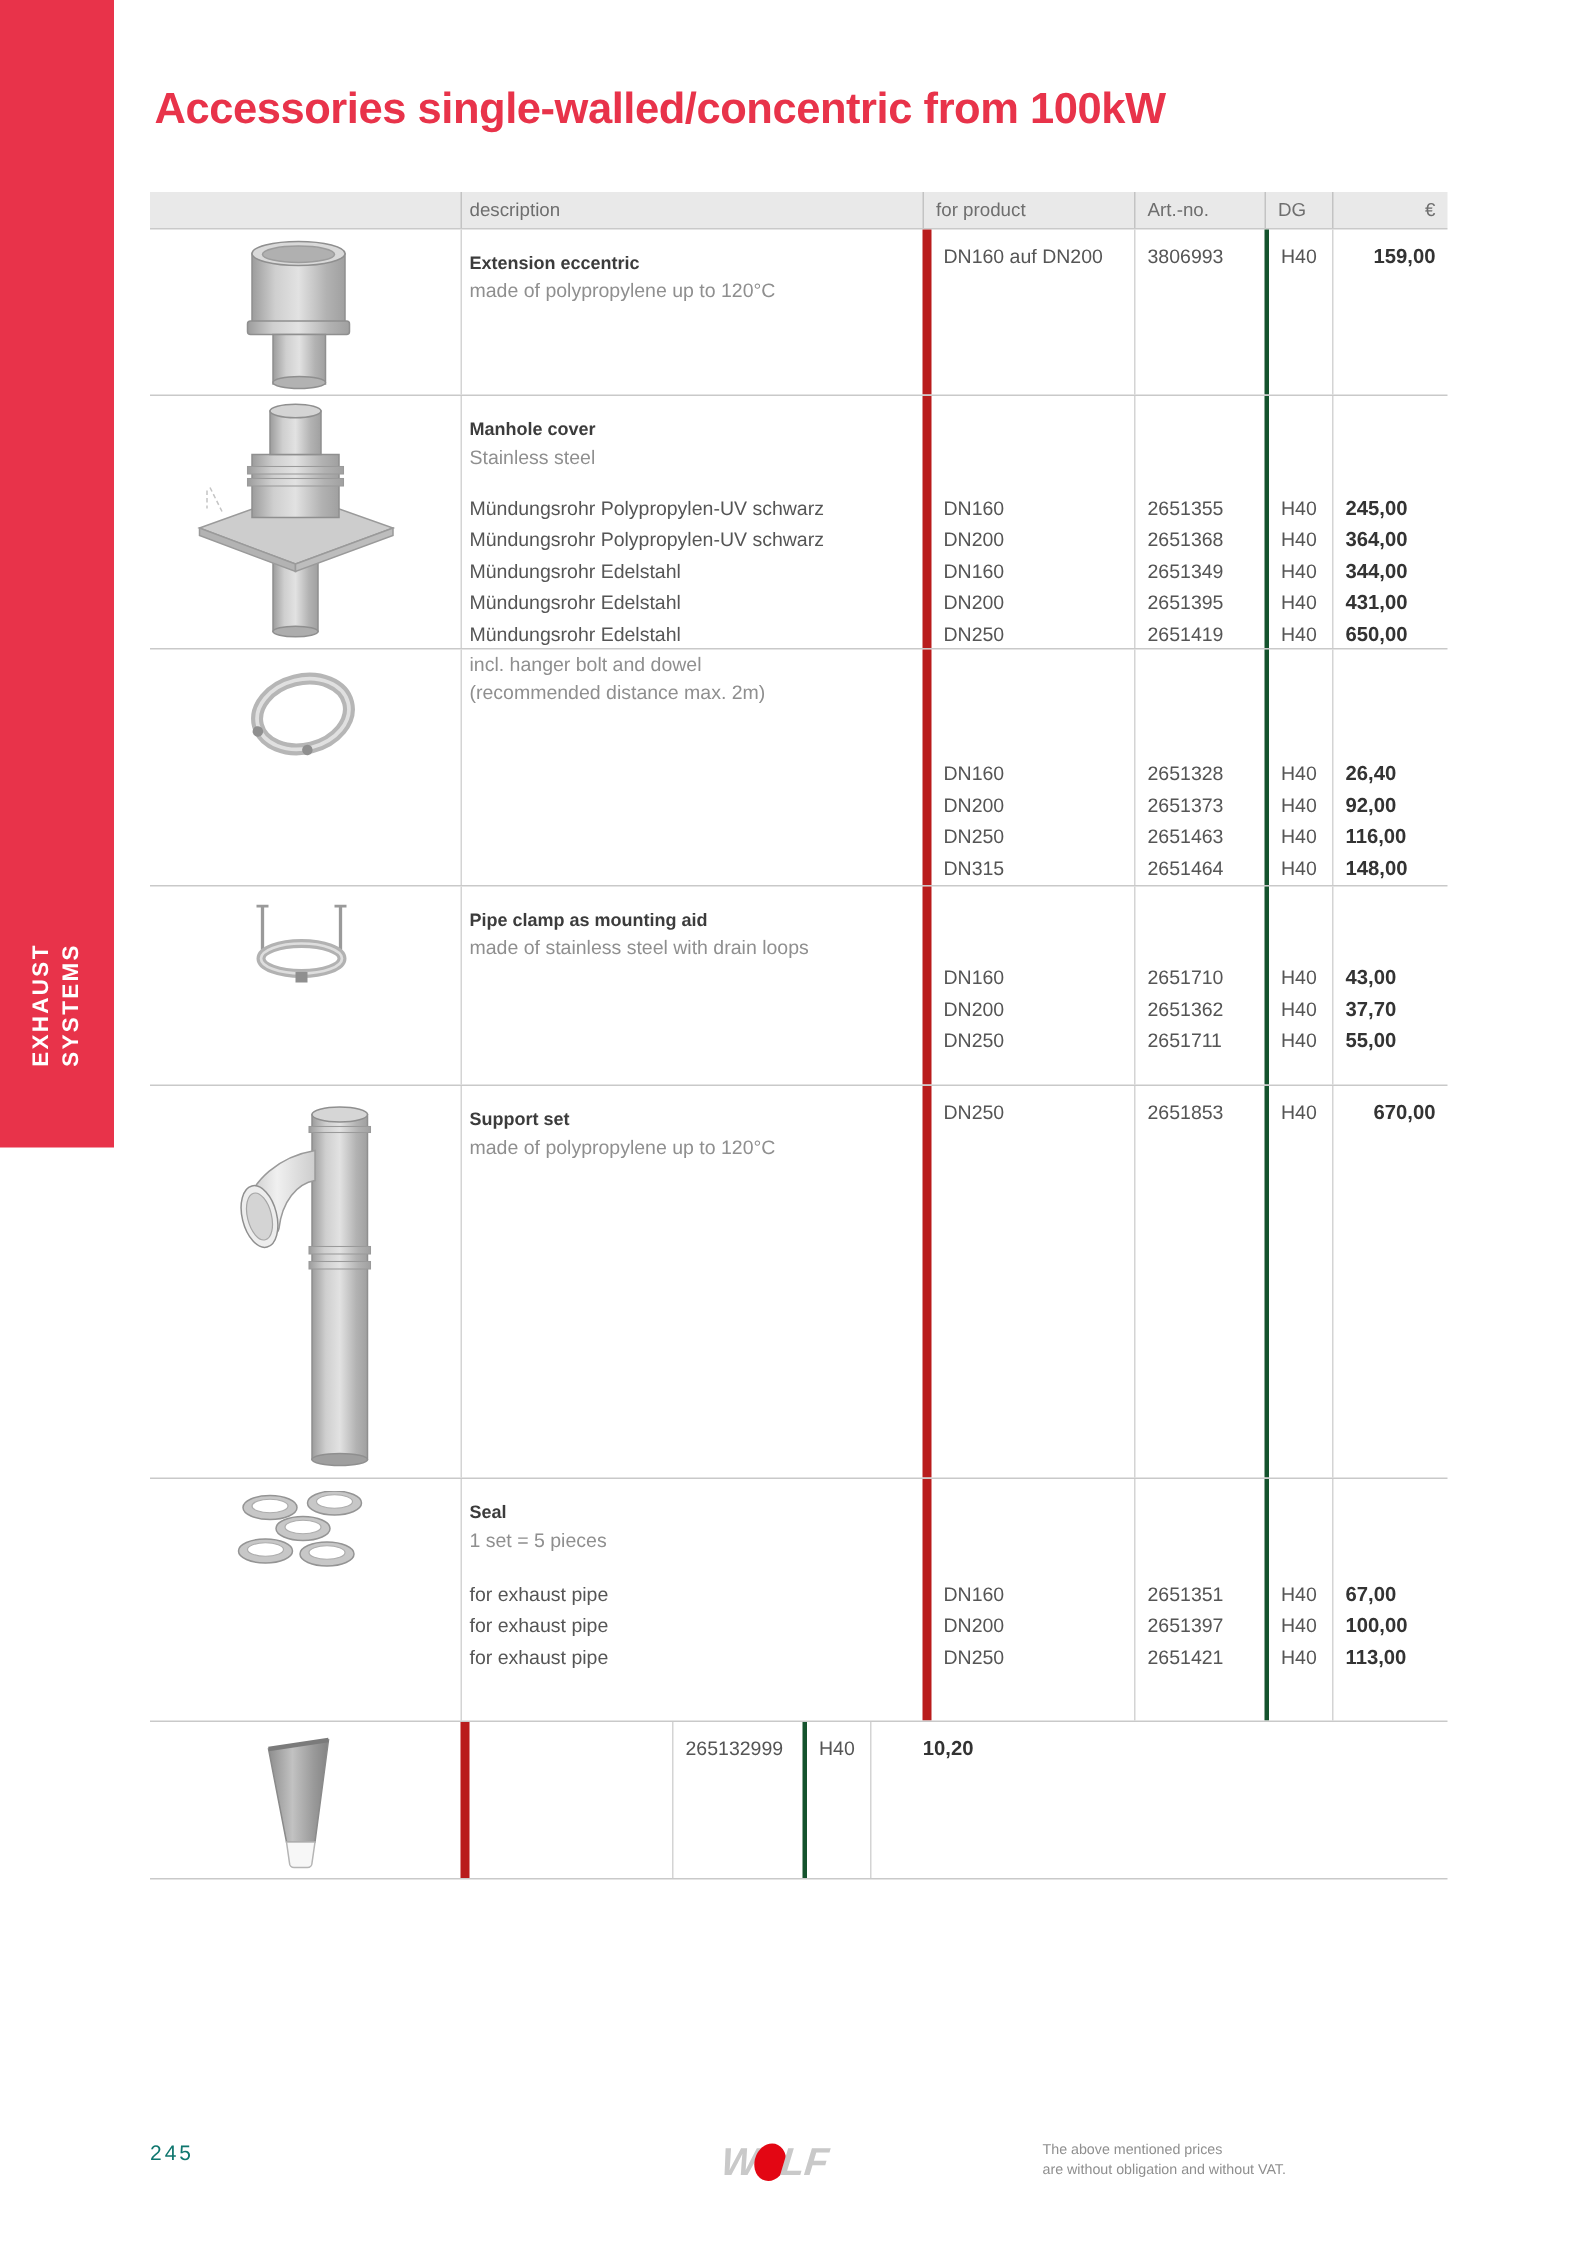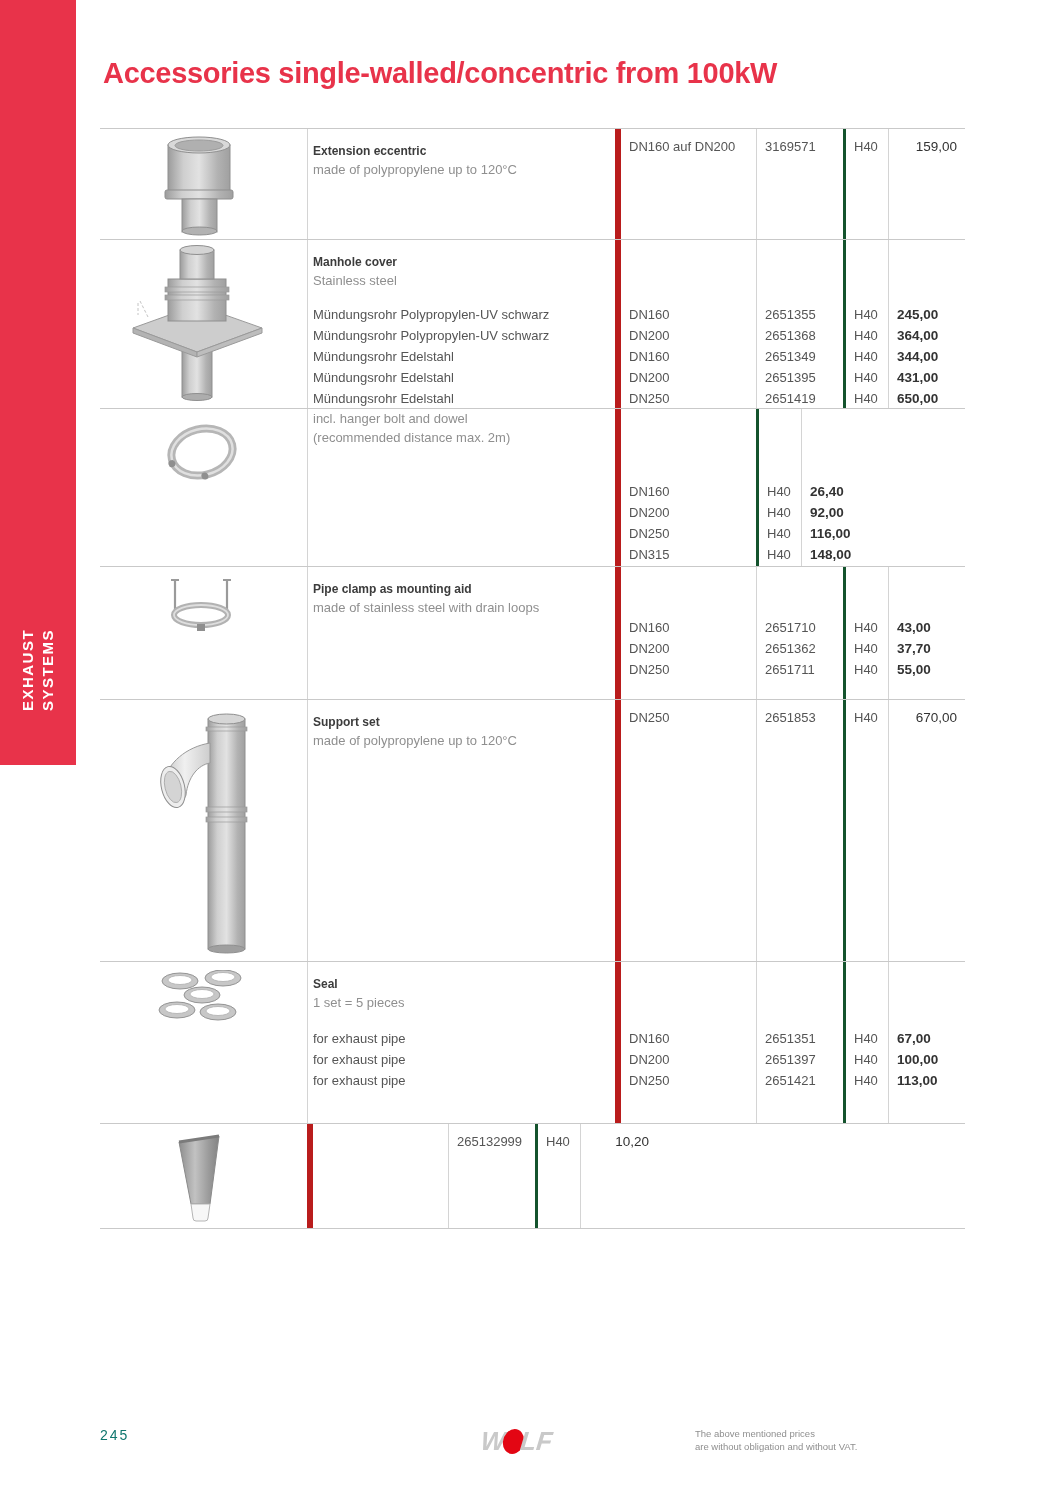--- a/index.html
+++ b/index.html
@@ -22,21 +22,21 @@
 .col{position:relative}
 .c-img{width:207px}
 .c-desc{width:308px;border-left:1px solid #d4d4d4}
 .c-for{width:141px;border-left:6px solid #b91c1c}
 .c-art{width:87px;border-left:1px solid #d4d4d4}
 .c-dg{width:45px;border-left:3px solid #14532d}
 .c-price{width:77px;border-left:1px solid #d4d4d4}
 .ptitle{padding:13px 8px 0 5px;font-size:12px;font-weight:bold;color:#3c3c3c;line-height:18px}
 .psub{padding:0 8px 0 5px;font-size:13px;color:#8f8f8f;line-height:19px}
 .topval{padding:9px 8px 0 8px;font-size:13px;color:#555;line-height:18px;white-space:nowrap}
-.c-price .topval{font-weight:normal;color:#333;text-align:right;font-size:13.5px}
+.c-price .topval{font-weight:bold;color:#333;text-align:right;font-size:13.5px}
 .vblock{position:absolute;top:var(--voff);left:0;right:0}
 .vline{font-size:13px;color:#555;line-height:21px;padding-left:8px;white-space:nowrap}
 .c-desc .vline{padding-left:5px}
 .c-price .vline{font-weight:bold;color:#333;text-align:left;padding-right:8px;font-size:13.5px}
 .pimg{position:absolute}
 .pageno{position:absolute;left:100px;top:1427px;font-size:14px;font-weight:normal;color:#0f766e;letter-spacing:2px}
 .brand{position:absolute;left:152px;top:1512px;font-size:9px;font-weight:normal;color:#2e2e2e;letter-spacing:0.6px}
 .logo{position:absolute;left:481px;top:1428px;display:flex;align-items:center;font-size:26px;font-style:italic;font-weight:bold;color:#c9c9c9;transform:skewX(-6deg);line-height:26px}
 .logo-o{width:21px;height:25px;background:#e30613;border-radius:50%;margin:0 -3px;flex:0 0 auto}
 .footnote{position:absolute;left:695px;top:1428px;font-size:9.5px;color:#8f8f8f;line-height:12.5px}
@@ -67,41 +67,49 @@
   </defs>
 </svg>
 
 <div class="sidebar">
   <div class="sidebar-label"><span>EXHAUST</span><br><span>SYSTEMS</span></div>
 </div>
 
 <div class="title">Accessories single-walled/concentric from 100kW</div>
 
 <div class="tbl">
+  <div class="thead">
+    <div class="h-img"></div>
+    <div class="h-desc">description</div>
+    <div class="h-for">for product</div>
+    <div class="h-art">Art.-no.</div>
+    <div class="h-dg">DG</div>
+    <div class="h-eur">€</div>
+  </div>
 
   <div class="section" style="height:111px">
     <div class="col c-img">
       <svg class="pimg" style="left:62px;top:7px" width="85" height="100" viewBox="0 0 85 100">
         <rect x="6" y="9" width="62" height="47" fill="url(#gcyl)" stroke="#8f8f8f"></rect>
         <rect x="3" y="54" width="68" height="9" rx="2" fill="url(#gcyl)" stroke="#8f8f8f"></rect>
         <rect x="20" y="63" width="35" height="33" fill="url(#gcyl)" stroke="#8f8f8f"></rect>
         <ellipse cx="37.5" cy="95" rx="17.5" ry="4" fill="#b2b2b2" stroke="#8f8f8f"></ellipse>
         <ellipse cx="37" cy="9" rx="31" ry="8" fill="#d9d9d9" stroke="#8f8f8f"></ellipse>
         <ellipse cx="37" cy="9.5" rx="24" ry="5.5" fill="#b0b0b0" stroke="#9c9c9c"></ellipse>
       </svg>
     </div>
     <div class="col c-desc">
       <div class="ptitle">Extension eccentric</div>
       <div class="psub">made of polypropylene up to 120°C</div>
     </div>
     <div class="col c-for">
         <div class="topval">DN160 auf DN200</div>
       </div>
     <div class="col c-art">
-        <div class="topval">3169571</div>
+        <div class="topval">3806993</div>
       </div>
     <div class="col c-dg">
         <div class="topval">H40</div>
       </div>
     <div class="col c-price">
         <div class="topval">159,00</div>
       </div>
   </div>
 
   <div class="section" style="height:169px;--voff:64px">
@@ -183,20 +191,28 @@
     <div class="col c-desc">
       <div class="psub">incl. hanger bolt and dowel</div>
       <div class="psub">(recommended distance max. 2m)</div>
     </div>
     <div class="col c-for">
       <div class="vblock">
         <div class="vline">DN160</div>
         <div class="vline">DN200</div>
         <div class="vline">DN250</div>
         <div class="vline">DN315</div>
+      </div>
+    </div>
+    <div class="col c-art">
+      <div class="vblock">
+        <div class="vline">2651328</div>
+        <div class="vline">2651373</div>
+        <div class="vline">2651463</div>
+        <div class="vline">2651464</div>
       </div>
     </div>
     <div class="col c-dg">
       <div class="vblock">
         <div class="vline">H40</div>
         <div class="vline">H40</div>
         <div class="vline">H40</div>
         <div class="vline">H40</div>
       </div>
     </div>

